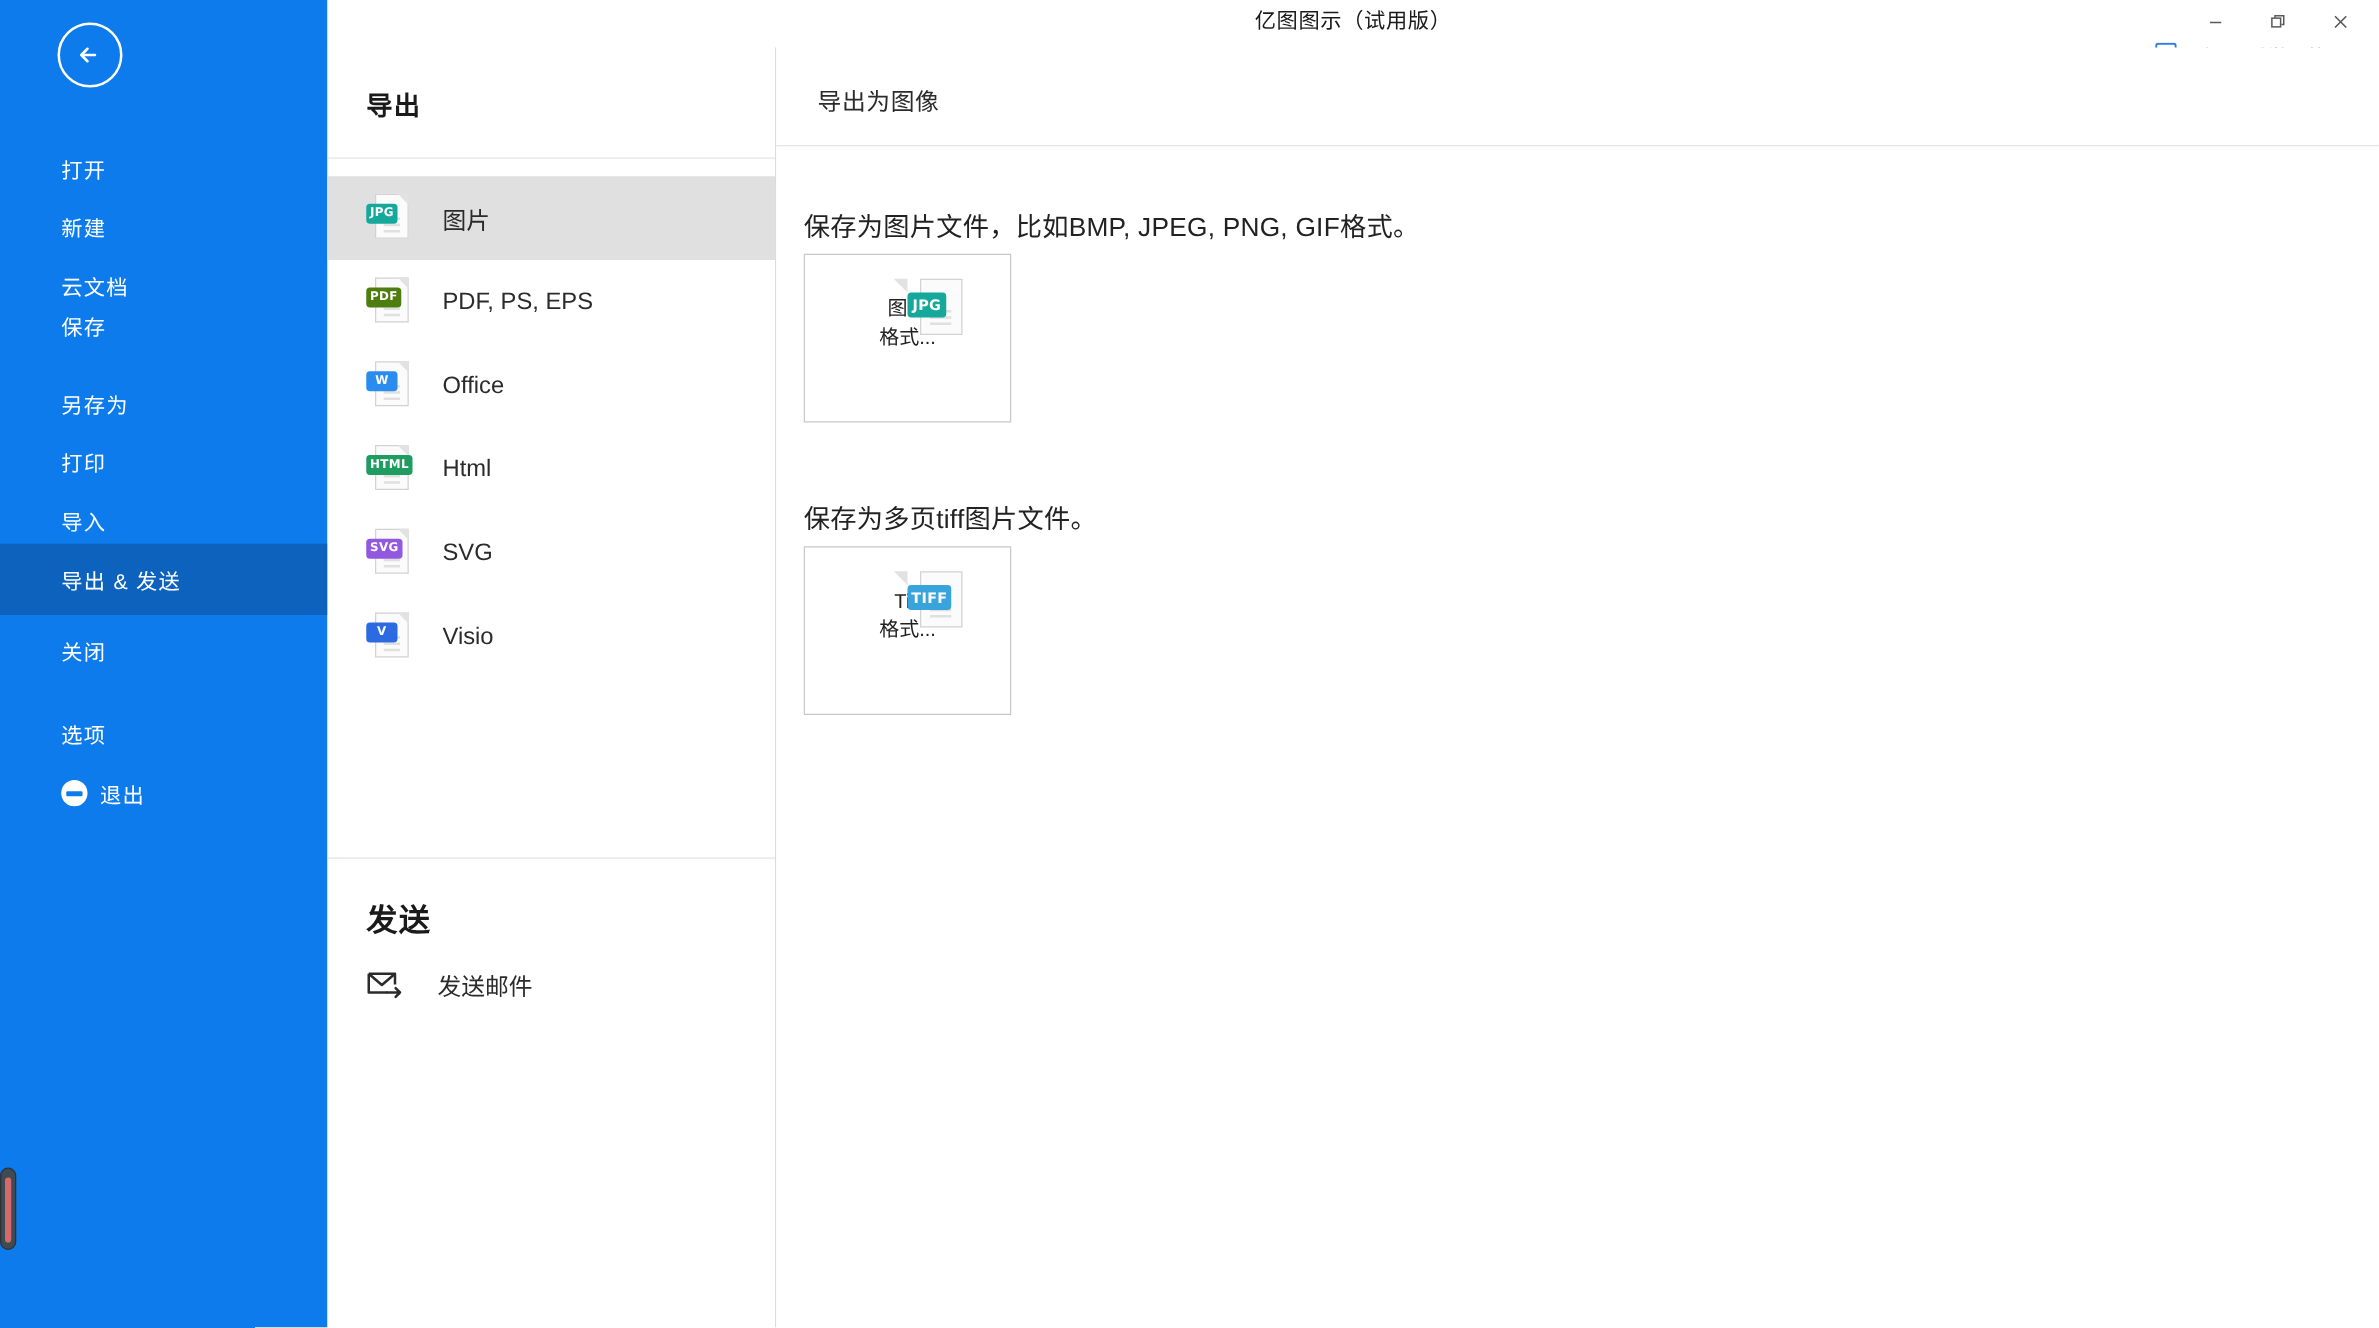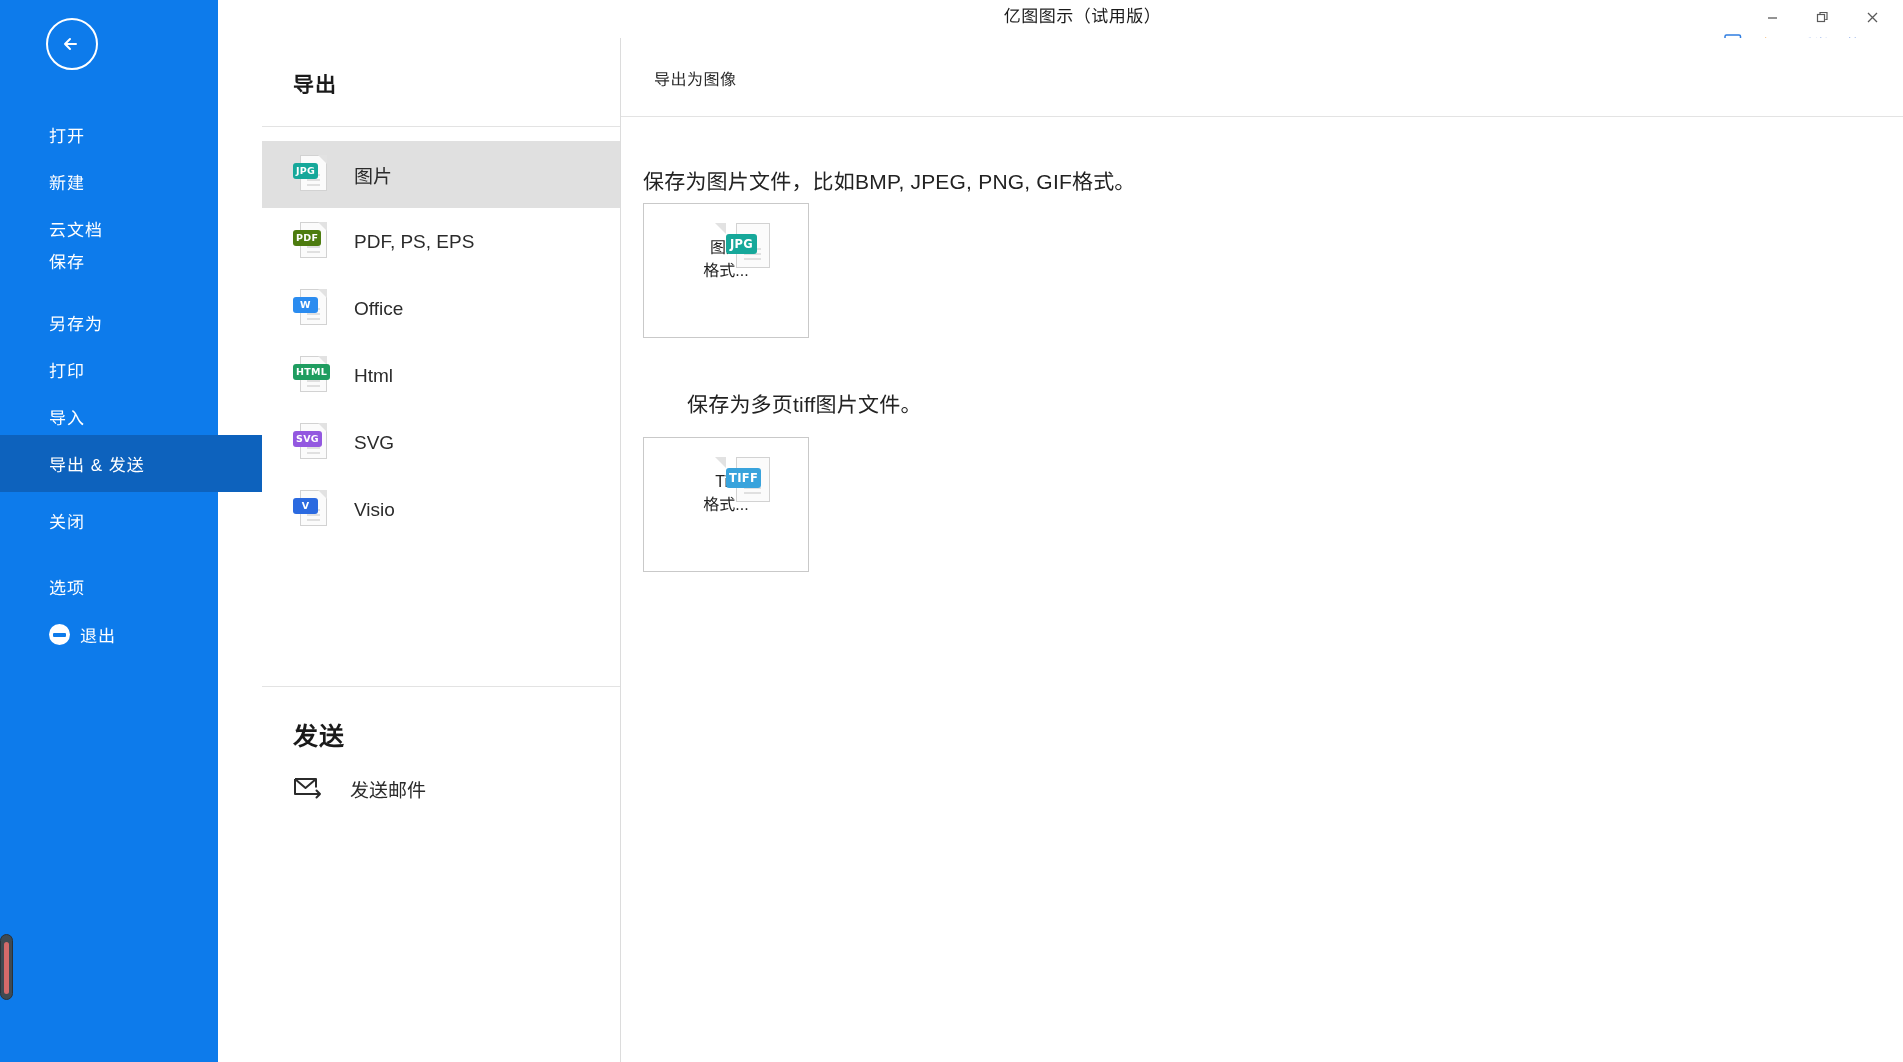--- a/index.html
+++ b/index.html
@@ -38,21 +38,21 @@
     display: flex; align-items: center; gap: 9px;
     font-size: 16px;
   }
   .chat-icon { width: 23px; height: 21px; display:block; }
   .buy-link { color: #f0860c; font-size: 16px; cursor: pointer; }
   .user-name { color: #3a6fd8; font-size: 16px; cursor: pointer; }
   .caret { color: #3a6fd8; font-size: 9px; line-height: 1; margin-left: 1px; }
 
   
   .sidebar {
-    position: absolute; top: 0; left: 0; width: 218px; height: 1062px;
+    position: absolute; top: 0; left: 0; width: 262px; height: 1062px;
     background: #0d7beb;
   }
   .back-circle {
     position: absolute; top: 18px; left: 46px;
     width: 52px; height: 52px; border-radius: 50%;
     border: 2px solid #ffffff;
     display: flex; align-items: center; justify-content: center;
     cursor: pointer;
   }
   .back-circle svg { display: block; }
@@ -143,21 +143,21 @@
 
   .mail-icon { width: 30px; height: 30px; flex: 0 0 auto; display:block; }
 
   
   .content {
     position: absolute; top: 38px; left: 621px; right: 0; bottom: 0;
     background: #ffffff;
   }
   .content-title {
     position: absolute; left: 33px; top: 28px;
-    font-size: 16px; color: #2b2b2b; letter-spacing: 0.5px;
+    font-size: 19px; color: #2b2b2b; letter-spacing: 0.5px;
   }
   .content-divider {
     position: absolute; left: 0; right: 0; top: 78px; height: 1px; background: #e3e3e3;
   }
   .content-body { position: absolute; left: 0; right: 0; top: 79px; bottom: 0; }
   .desc {
     position: absolute; left: 22px;
     font-size: 21px; color: #222222; letter-spacing: 0.2px;
   }
   .card {
@@ -378,21 +378,21 @@
           <div class="cardicon"><span class="fileicon lg"><span class="page"></span><span class="fold"></span><span class="lines">
                 <i></i>
                 <i></i>
                 <i></i>
               </span><span class="badge" style="background: rgb(22, 168, 154);">JPG</span></span></div>
           <div class="cardtext">
             <div>图片</div>
             <div>格式...</div>
           </div>
         </div>
-        <div class="desc" style="top: 271px; margin-left: 44px;">保存为多页tiff图片文件。</div>
+        <div class="desc" style="top: 281px;">保存为多页tiff图片文件。</div>
         <div class="card" style="top: 320px;">
           <div class="cardicon"><span class="fileicon lg"><span class="page"></span><span class="fold"></span><span class="lines">
                 <i></i>
                 <i></i>
                 <i></i>
               </span><span class="badge" style="background: rgb(57, 163, 220);">TIFF</span></span></div>
           <div class="cardtext">
             <div>Tiff</div>
             <div>格式...</div>
           </div>

